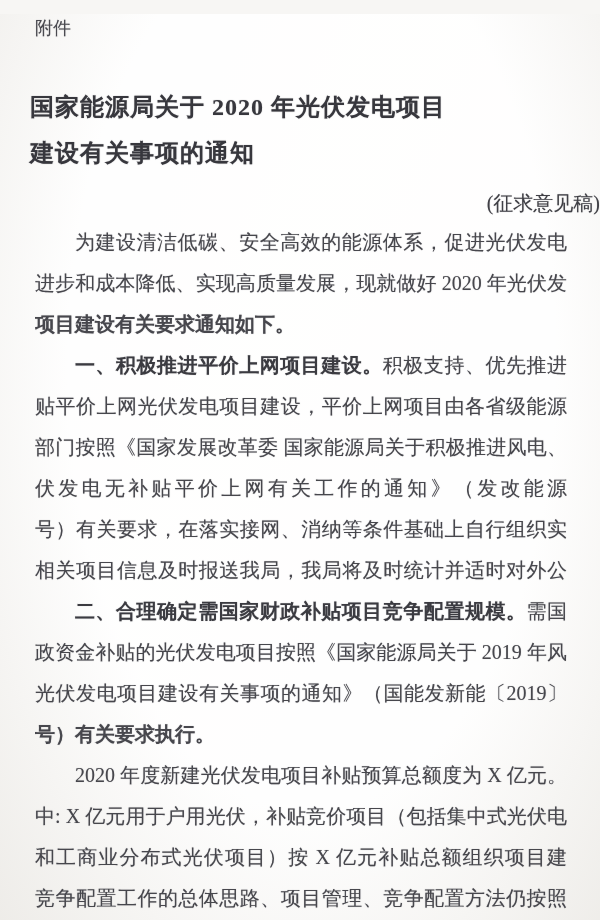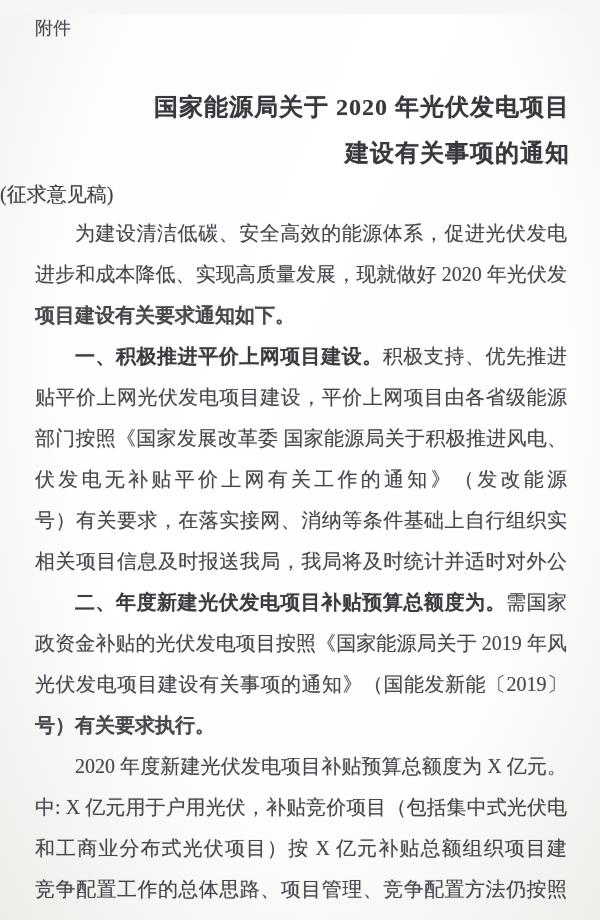--- a/index.html
+++ b/index.html
@@ -16,30 +16,30 @@
     color:#46464c;
   }
   .attachment{
     margin:14px 0 12px 35px;
     font-size:18px;line-height:28px;
     color:#4a4a50;
     text-shadow:0 0 1px rgba(70,70,78,.4);
   }
   .title{
     margin:42px 30px 0 30px;
-    text-align:right;
+    text-align:left;
     font-size:24px;font-weight:bold;
     line-height:46px;letter-spacing:1px;
     color:#37373d;
     text-shadow:0 0 1px rgba(55,55,62,.5);
   }
   .title .tline{display:block;}
   .subtitle{
-    margin-top:3px;
-    text-align:left;
+    margin-top:12px;
+    text-align:right;
     font-size:20px;line-height:30px;
     color:#404046;
     text-shadow:0 0 1px rgba(64,64,70,.4);
   }
   .docbody{
     margin:4px 33px 0 35px;
     font-size:20px;
     color:#47474d;
     text-shadow:0 0 1px rgba(71,71,77,.42);
   }
@@ -71,21 +71,21 @@
   <div class="docbody">
     <div class="line ind"><span class="b"></span><span>为建设清洁低碳、安全高效的能源体系，促进光伏发电技术</span></div>
     <div class="line"><span class="b"></span><span>进步和成本降低、实现高质量发展，现就做好 2020 年光伏发电</span></div>
     <div class="line end"><span class="b"></span><span>项目建设有关要求通知如下。</span></div>
     <div class="line ind"><span class="b">一、积极推进平价上网项目建设。</span><span>积极支持、优先推进无补</span></div>
     <div class="line"><span class="b"></span><span>贴平价上网光伏发电项目建设，平价上网项目由各省级能源主管</span></div>
     <div class="line"><span class="b"></span><span>部门按照《国家发展改革委 国家能源局关于积极推进风电、光</span></div>
     <div class="line"><span class="b"></span><span>伏发电无补贴平价上网有关工作的通知》（发改能源〔2019〕19</span></div>
     <div class="line"><span class="b"></span><span>号）有关要求，在落实接网、消纳等条件基础上自行组织实施，</span></div>
     <div class="line"><span class="b"></span><span>相关项目信息及时报送我局，我局将及时统计并适时对外公布。</span></div>
-    <div class="line ind"><span class="b">二、年度新建光伏发电项目补贴预算总额度为。</span><span>需国家财</span></div>
+    <div class="line ind"><span class="b">二、合理确定需国家财政补贴项目竞争配置规模。</span><span>需国家财</span></div>
     <div class="line"><span class="b"></span><span>政资金补贴的光伏发电项目按照《国家能源局关于 2019 年风电、</span></div>
     <div class="line"><span class="b"></span><span>光伏发电项目建设有关事项的通知》（国能发新能〔2019〕49</span></div>
     <div class="line end"><span class="b"></span><span>号）有关要求执行。</span></div>
     <div class="line ind"><span class="b"></span><span>2020 年度新建光伏发电项目补贴预算总额度为 X 亿元。其</span></div>
     <div class="line"><span class="b"></span><span>中: X 亿元用于户用光伏，补贴竞价项目（包括集中式光伏电站</span></div>
     <div class="line"><span class="b"></span><span>和工商业分布式光伏项目）按 X 亿元补贴总额组织项目建设。</span></div>
     <div class="line"><span class="b"></span><span>竞争配置工作的总体思路、项目管理、竞争配置方法仍按照 2019</span></div>
   </div>
 
 </div>

